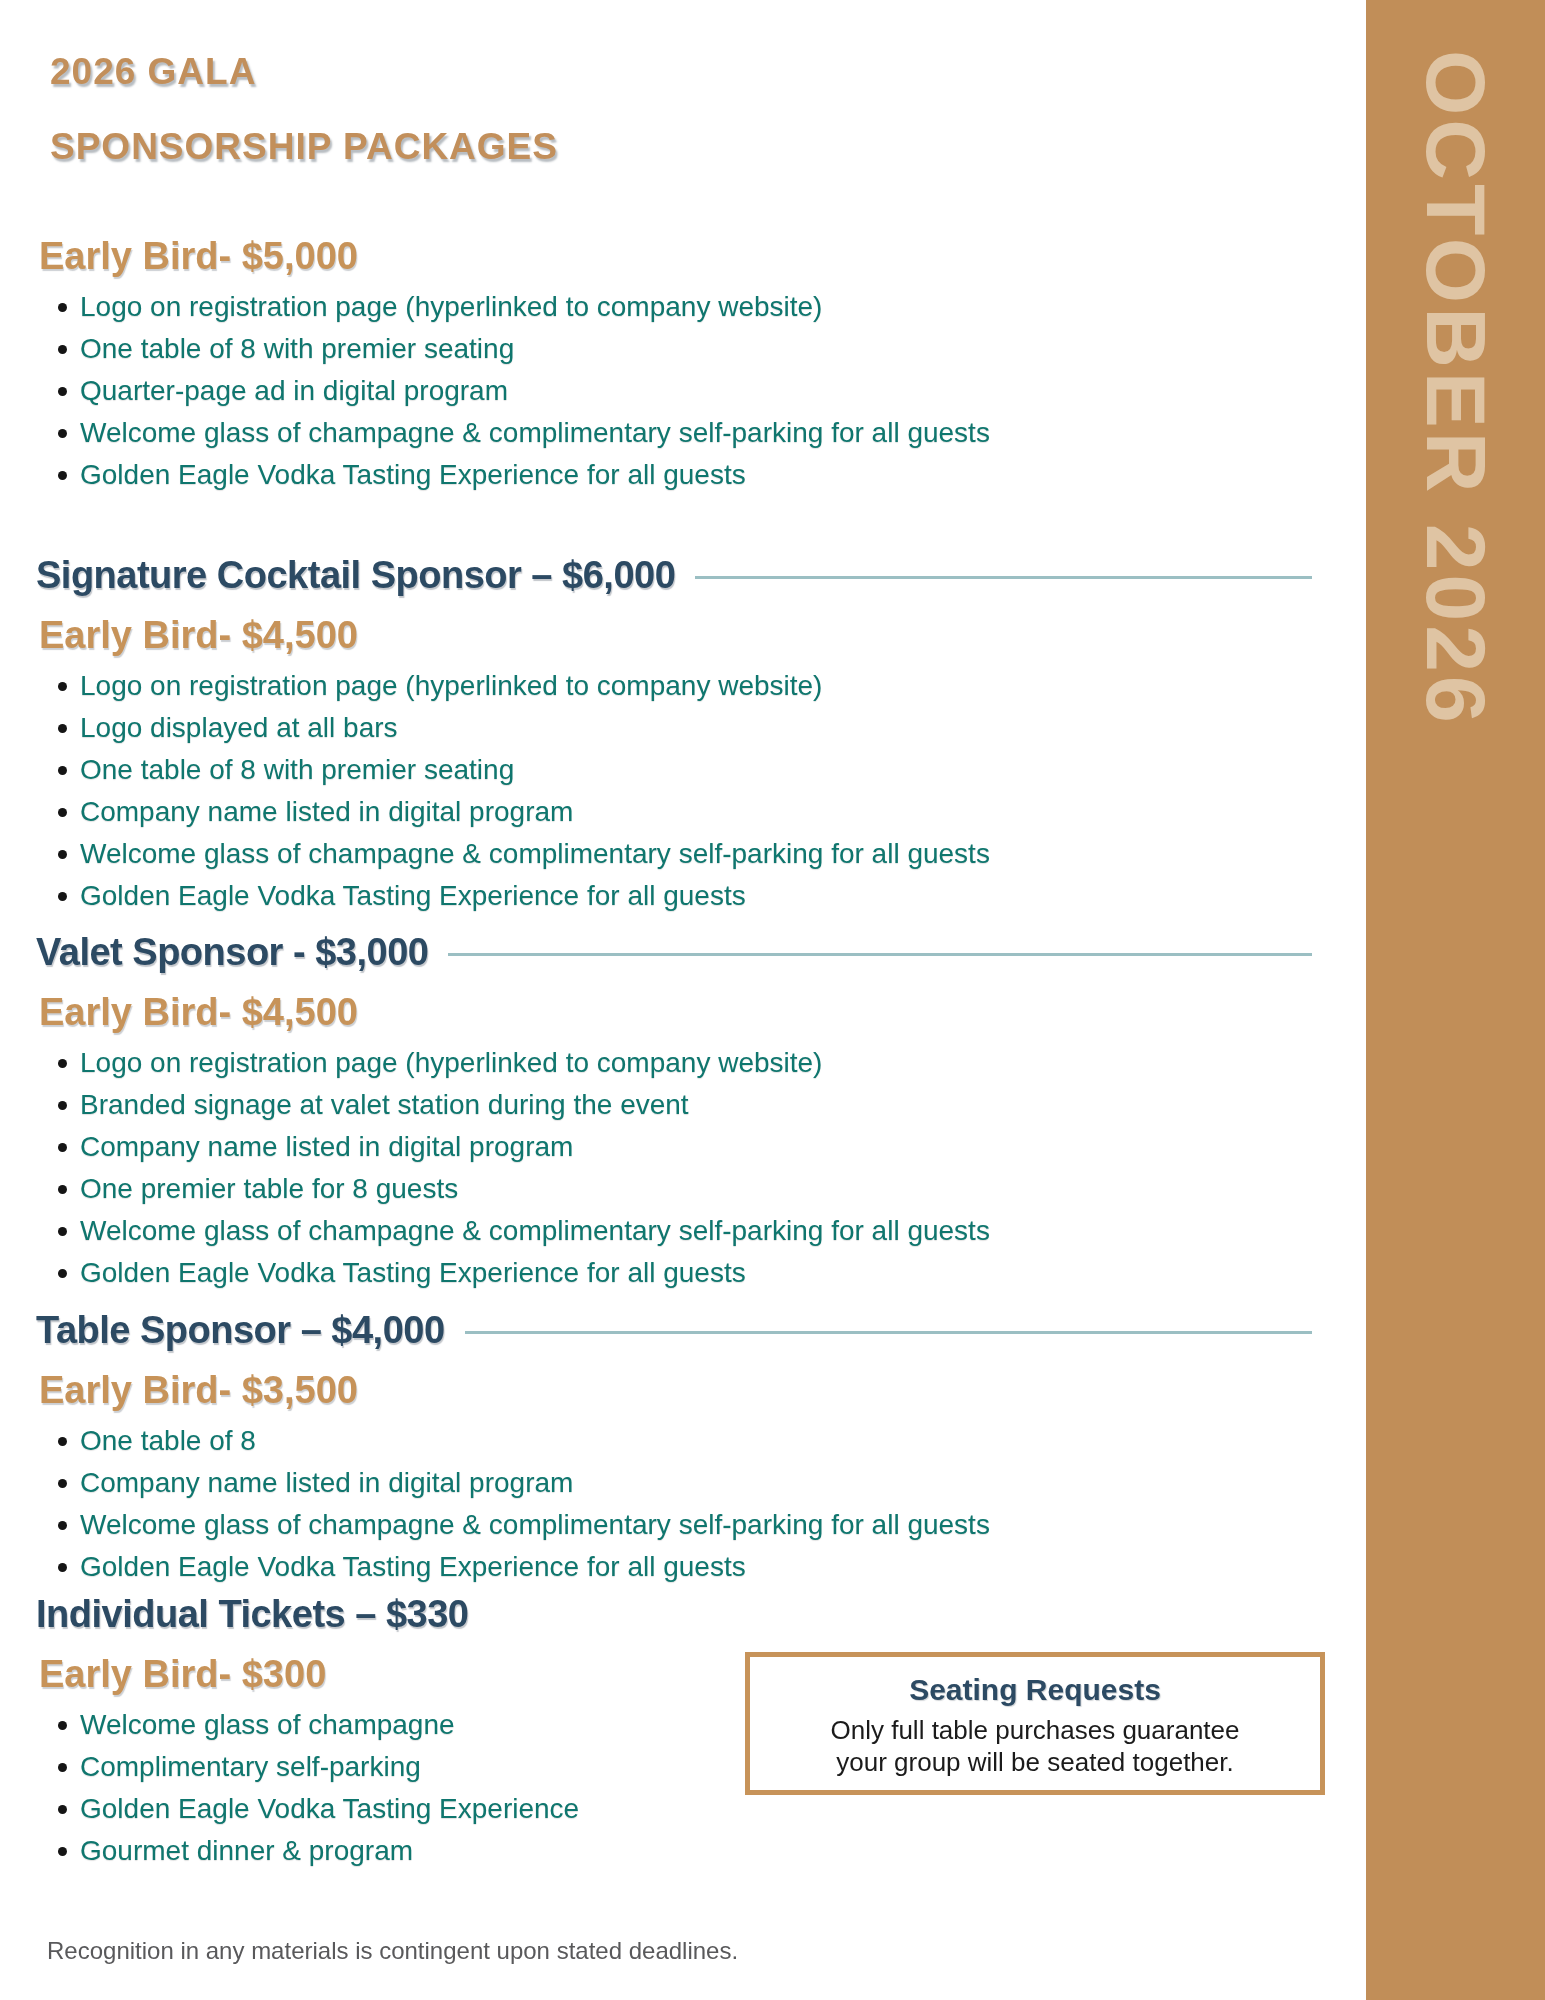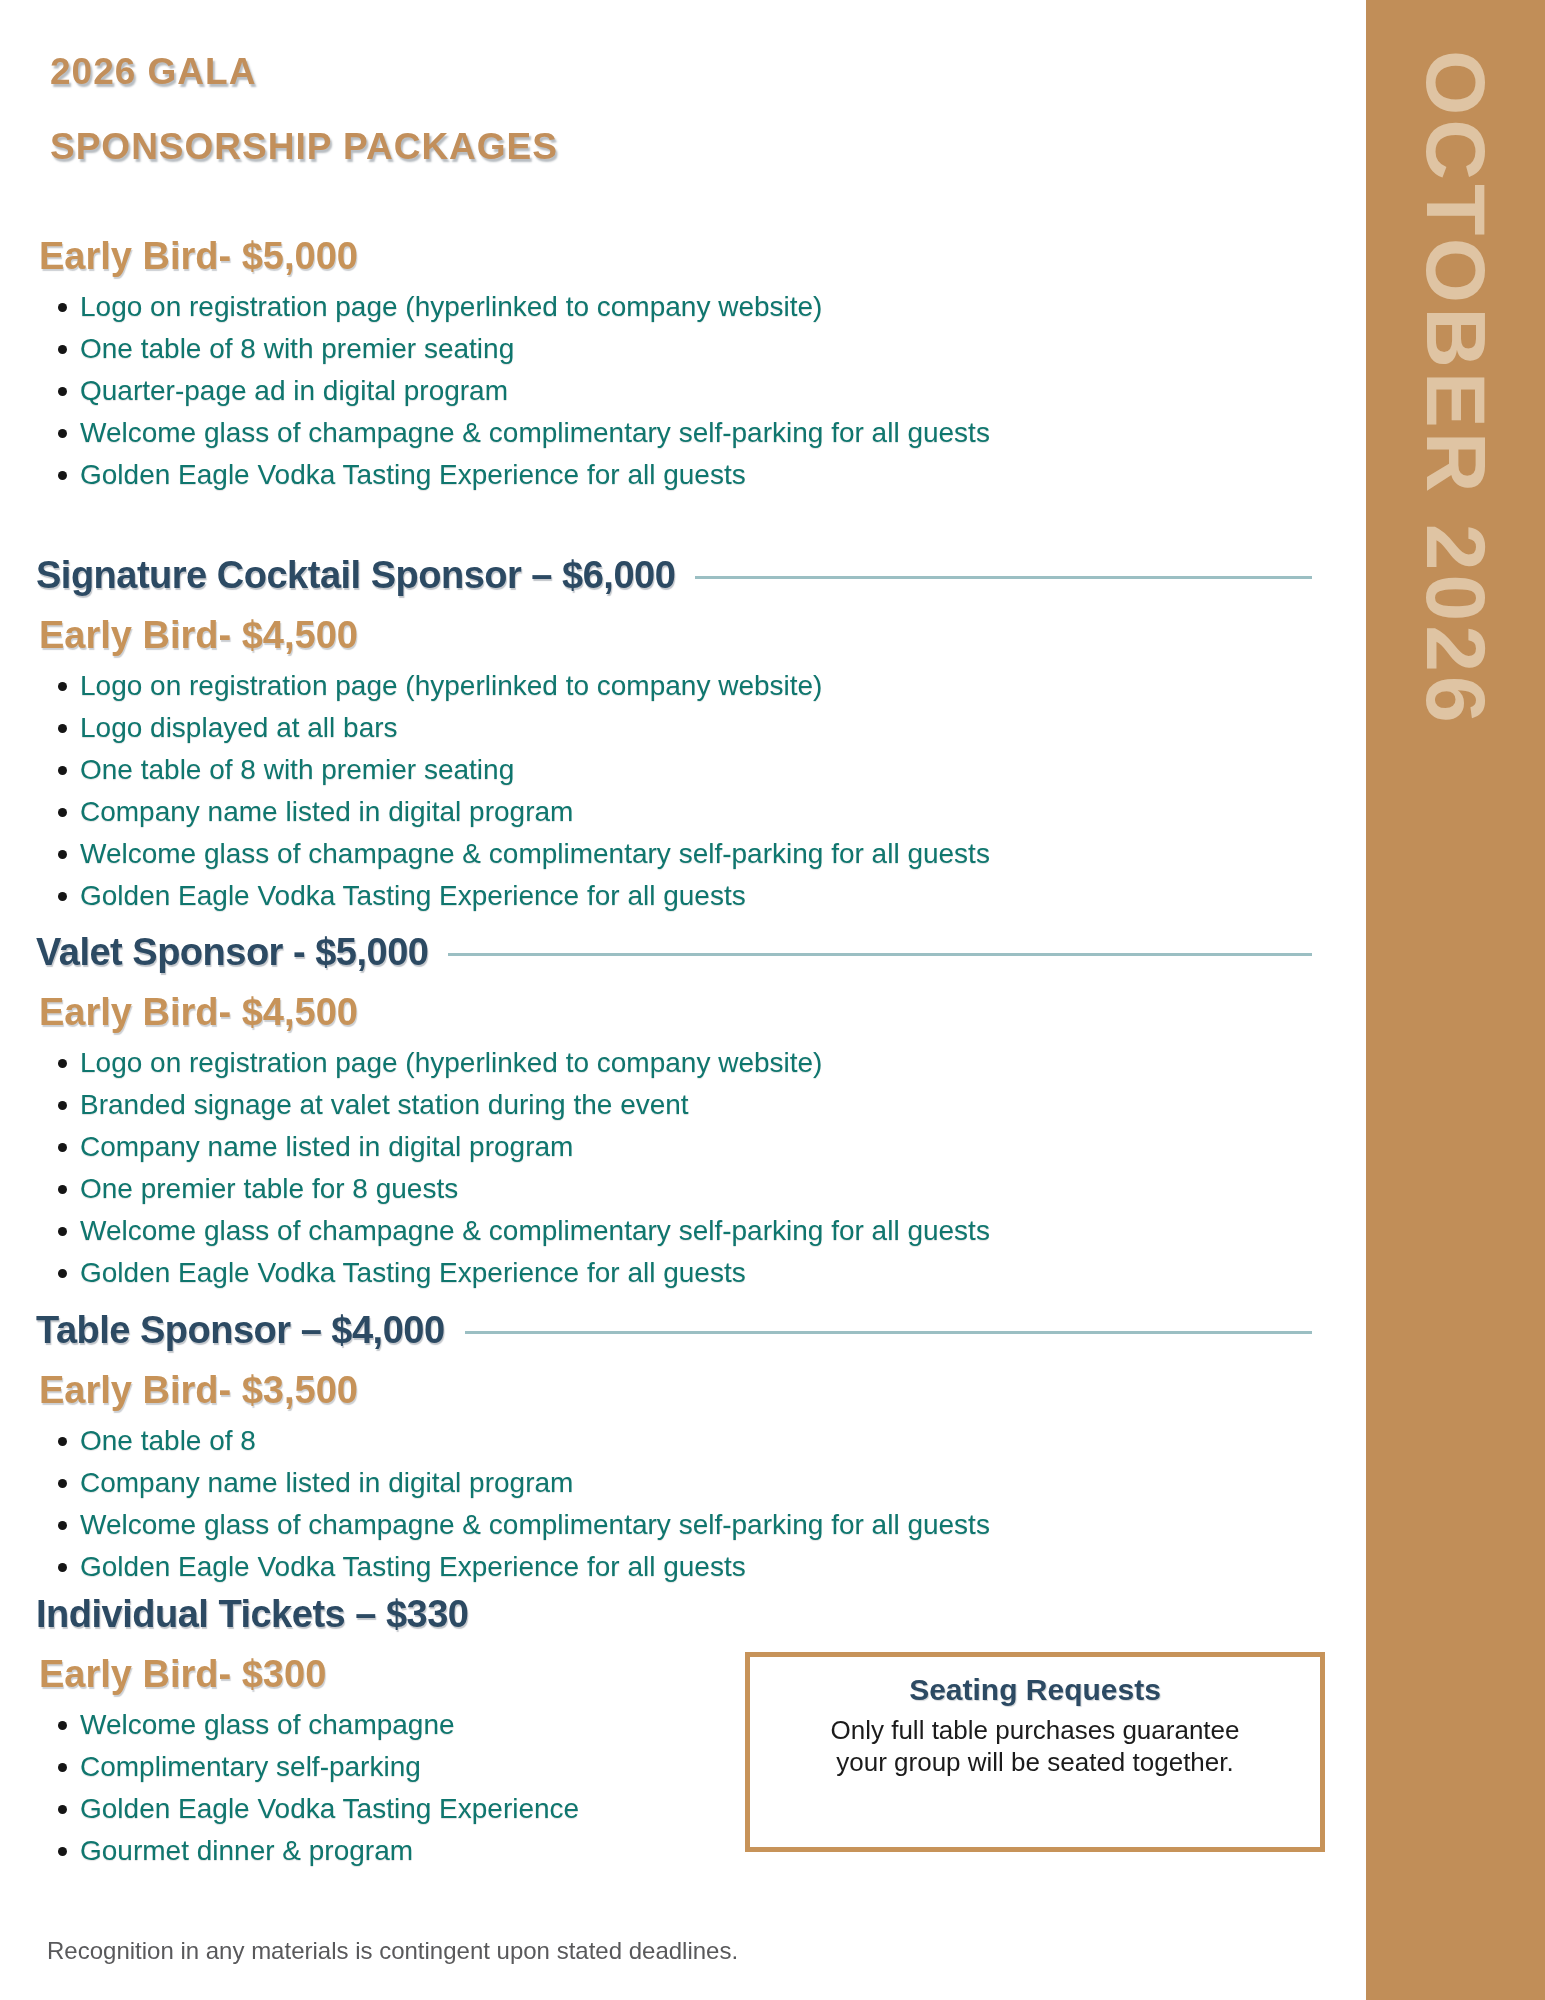--- a/index.html
+++ b/index.html
@@ -34,21 +34,21 @@
     position:relative; padding-left:44px;
     font-size:28px; line-height:42px; color:#0f766e;
     text-shadow:0 1px 1px rgba(0,0,0,0.12);
   }
   ul.perks li::before {
     content:""; position:absolute; left:22px; top:17px;
     width:9px; height:9px; border-radius:50%; background:#151515;
   }
   .seating-box {
     position:absolute; left:745px; top:1652px;
-    width:580px; height:200px; box-sizing:border-box;
+    width:580px; height:143px; box-sizing:border-box;
     border:5px solid #C79359; background:#ffffff; text-align:center;
   }
   .seating-title {
     margin:15px 0 6px 0; font-size:30px; line-height:36px;
     font-weight:bold; color:#2C4A63;
     text-shadow:1px 1px 1px rgba(96,106,117,0.3);
   }
   .seating-body {
     margin:3px auto; max-width:440px;
     font-size:26px; line-height:32px; color:#1b1b1b;
@@ -97,21 +97,21 @@
         <li>Logo displayed at all bars</li>
         <li>One table of 8 with premier seating</li>
         <li>Company name listed in digital program</li>
         <li>Welcome glass of champagne &amp; complimentary self-parking for all guests</li>
         <li>Golden Eagle Vodka Tasting Experience for all guests</li>
       </ul>
   </div>
 
   <div class="section" style="top: 930px;">
     <div class="sec-header">
-      <span class="sec-name">Valet Sponsor - $5,000</span>
+      <span class="sec-name">Valet Sponsor - $3,000</span>
       <div class="sec-line"></div>
     </div>
     <div class="early-bird">Early Bird- $4,500</div>
     <ul class="perks">
         <li>Logo on registration page (hyperlinked to company website)</li>
         <li>Branded signage at valet station during the event</li>
         <li>Company name listed in digital program</li>
         <li>One premier table for 8 guests</li>
         <li>Welcome glass of champagne &amp; complimentary self-parking for all guests</li>
         <li>Golden Eagle Vodka Tasting Experience for all guests</li>

